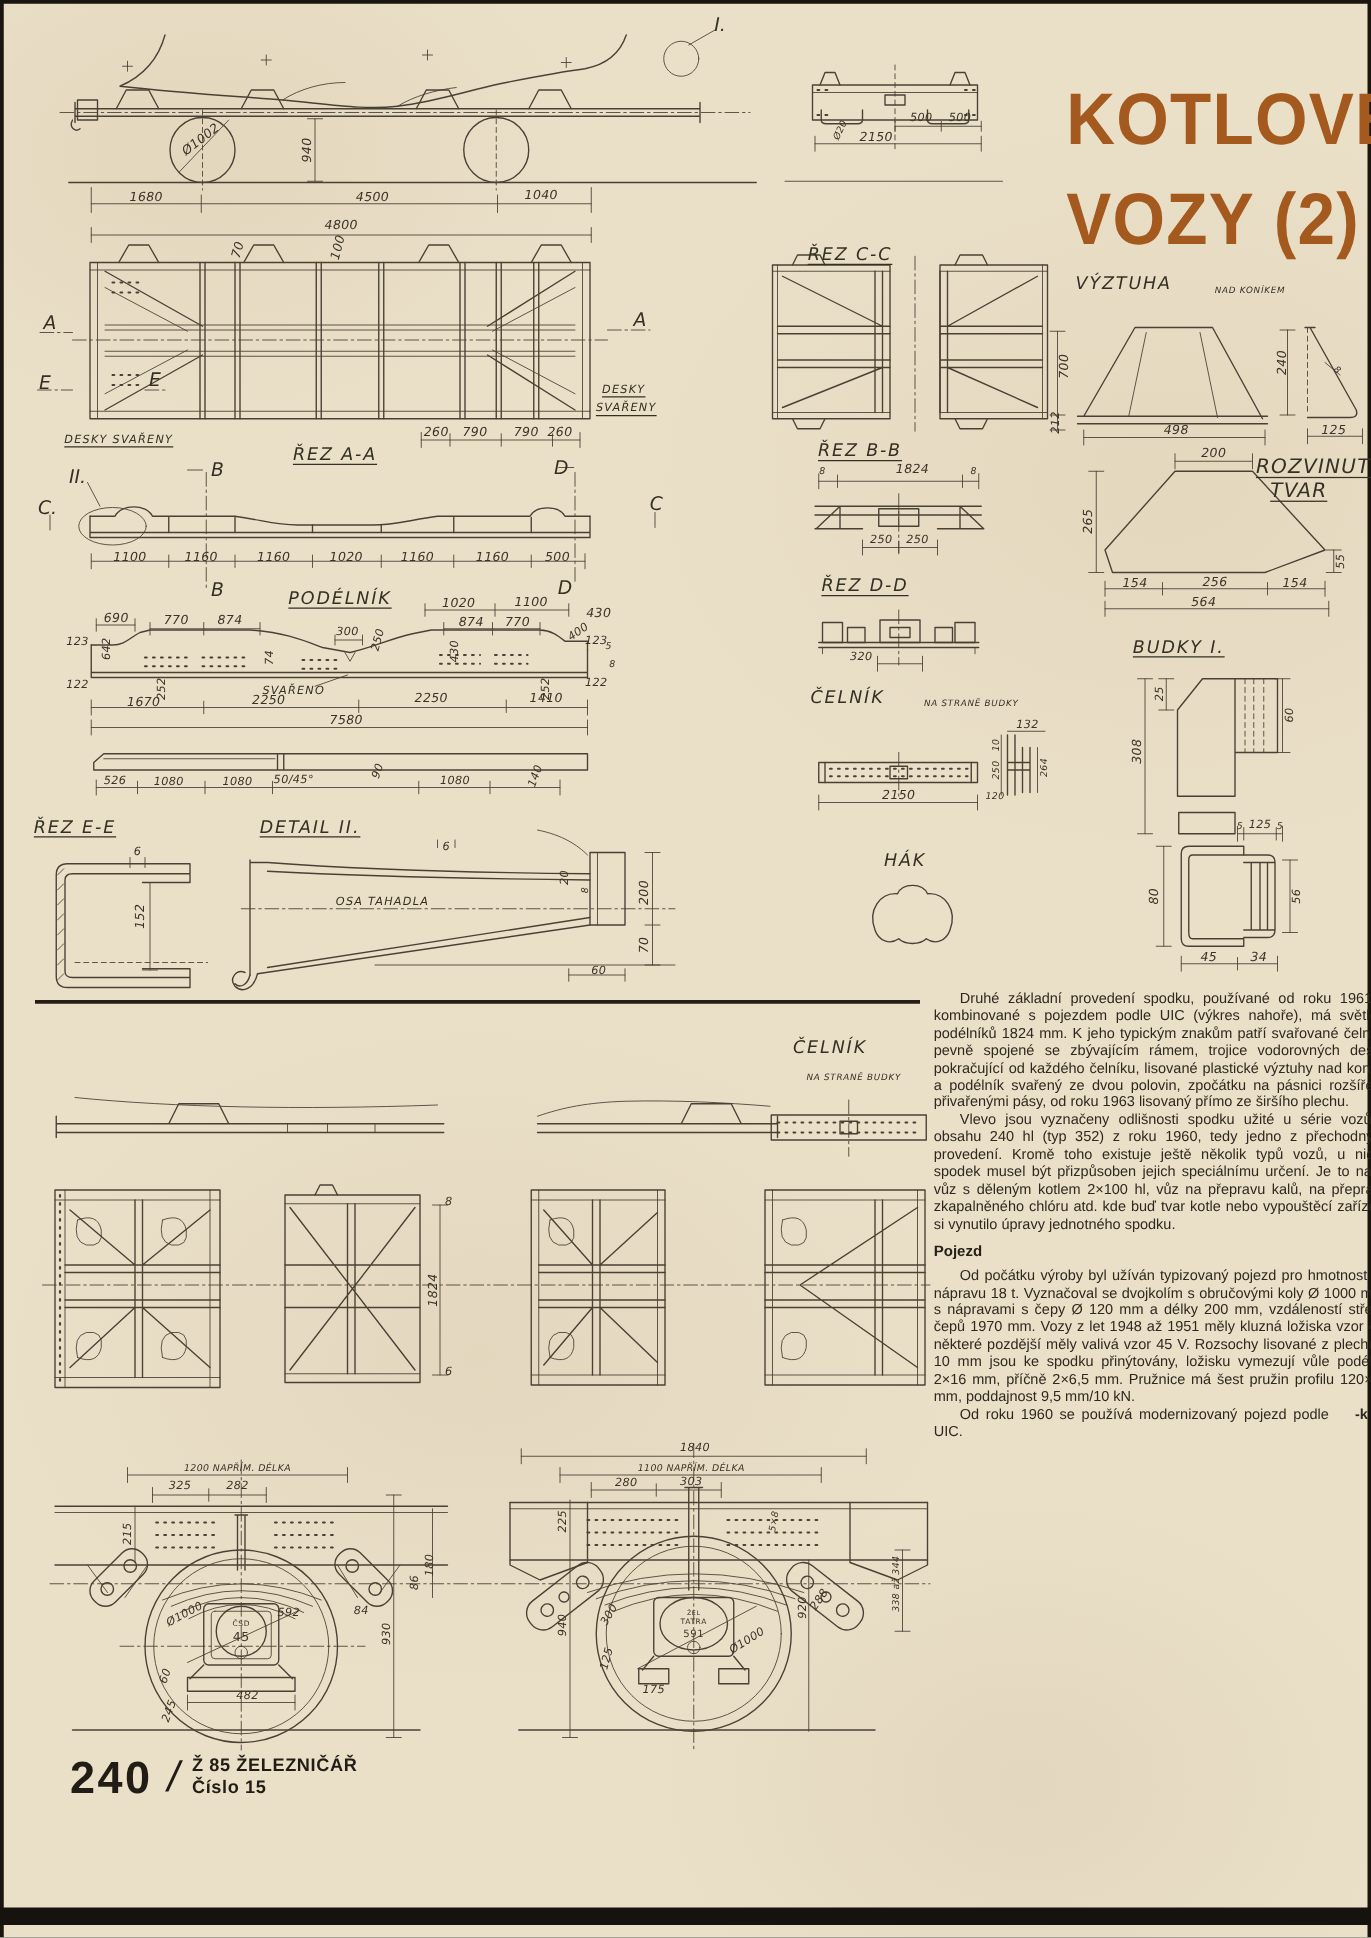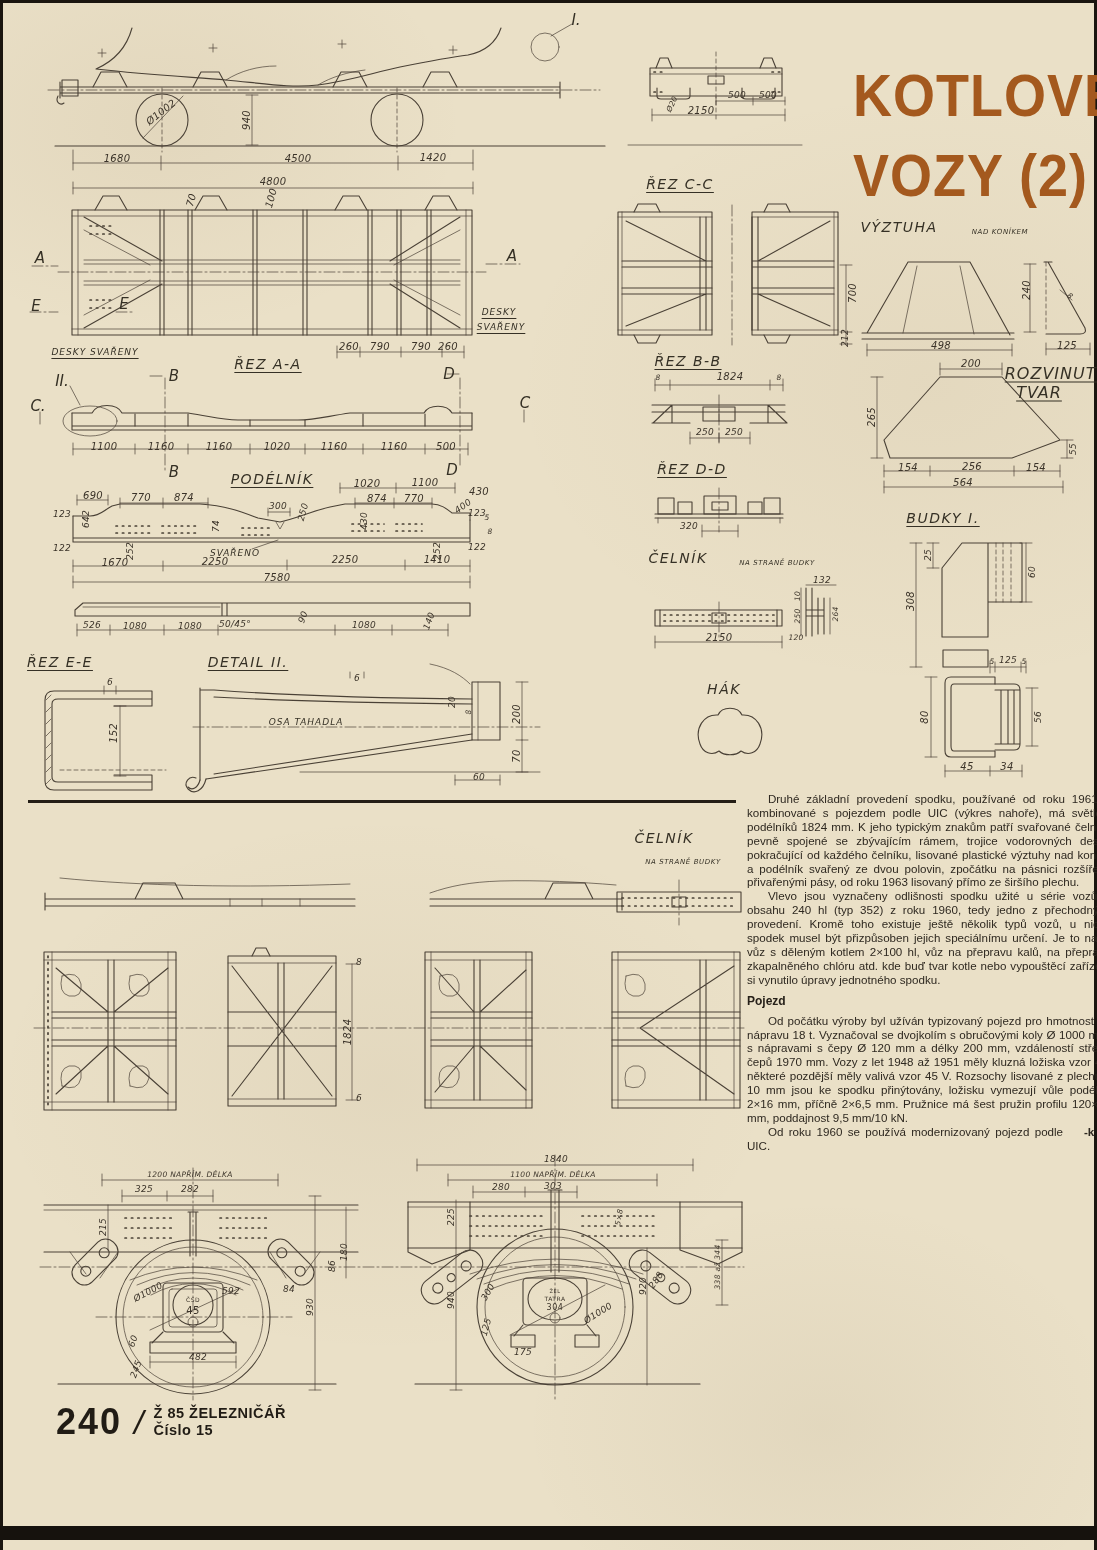--- a/index.html
+++ b/index.html
@@ -334,21 +334,21 @@
 
 <div class="title">
   <div>KOTLOVÉ</div>
   <div>VOZY (2)</div>
 </div>
 
 <span class="lbl u" style="left:268px;top:364px">ŘEZ A-A</span>
 <span class="lbl u" style="left:272px;top:479px">PODÉLNÍK</span>
 <span class="lbl u" style="left:60px;top:662px">ŘEZ E-E</span>
 <span class="lbl u" style="left:248px;top:662px">DETAIL II.</span>
-<span class="lbl u" style="left:680px;top:184px">ŘEZ C-C</span>
+<span class="lbl u" style="left:680px;top:204px">ŘEZ C-C</span>
 <span class="lbl u" style="left:688px;top:361px">ŘEZ B-B</span>
 <span class="lbl u" style="left:692px;top:469px">ŘEZ D-D</span>
 <span class="lbl" style="left:678px;top:558px">ČELNÍK</span>
 <span class="lbl xs2" style="left:777px;top:563px">NA STRANĚ BUDKY</span>
 <span class="lbl" style="left:724px;top:689px">HÁK</span>
 <span class="lbl" style="left:899px;top:227px">VÝZTUHA</span>
 <span class="lbl xs2" style="left:1000px;top:232px">NAD KONÍKEM</span>
 <span class="lbl md u" style="left:1056px;top:373px">ROZVINUTÝ</span>
 <span class="lbl md u" style="left:1039px;top:392px">TVAR</span>
 <span class="lbl u" style="left:943px;top:518px">BUDKY I.</span>
@@ -368,21 +368,21 @@
 <span class="mk" style="left:124px;top:304px">E</span>
 <span class="mk" style="left:38px;top:406px">C.</span>
 <span class="mk" style="left:525px;top:403px">C</span>
 <span class="mk" style="left:174px;top:376px">B</span>
 <span class="mk" style="left:174px;top:472px">B</span>
 <span class="mk" style="left:449px;top:374px">D</span>
 <span class="mk" style="left:452px;top:470px">D</span>
 
 <span class="dim" style="left:117px;top:158px">1680</span>
 <span class="dim" style="left:298px;top:158px">4500</span>
-<span class="dim" style="left:433px;top:157px">1420</span>
+<span class="dim" style="left:433px;top:157px">1040</span>
 <span class="dim" style="left:273px;top:181px">4800</span>
 <span class="dim" style="left:161px;top:112px;transform:translate(-50%,-50%) rotate(-38deg)">Ø1002</span>
 <span class="dim" style="left:246px;top:120px;transform:translate(-50%,-50%) rotate(-90deg)">940</span>
 
 <span class="dim" style="left:191px;top:200px;transform:translate(-50%,-50%) rotate(-75deg)">70</span>
 <span class="dim" style="left:271px;top:198px;transform:translate(-50%,-50%) rotate(-75deg)">100</span>
 <span class="dim" style="left:349px;top:346px">260</span>
 <span class="dim" style="left:380px;top:346px">790</span>
 <span class="dim" style="left:421px;top:346px">790</span>
 <span class="dim" style="left:448px;top:346px">260</span>
@@ -516,21 +516,21 @@
 <span class="dim sm" style="left:451px;top:1300px;transform:translate(-50%,-50%) rotate(-90deg)">940</span>
 <span class="dim sm" style="left:488px;top:1292px;transform:translate(-50%,-50%) rotate(-60deg)">300</span>
 <span class="dim sm" style="left:643px;top:1286px;transform:translate(-50%,-50%) rotate(-90deg)">920</span>
 <span class="dim sm" style="left:598px;top:1313px;transform:translate(-50%,-50%) rotate(-32deg)">Ø1000</span>
 <span class="dim sm" style="left:656px;top:1280px;transform:translate(-50%,-50%) rotate(-55deg)">288</span>
 <span class="dim xs" style="left:717px;top:1267px;transform:translate(-50%,-50%) rotate(-90deg)">338 až 344</span>
 <span class="dim sm" style="left:486px;top:1327px;transform:translate(-50%,-50%) rotate(-75deg)">125</span>
 <span class="dim sm" style="left:523px;top:1352px">175</span>
 <span class="abx" style="left:555px;top:1291px;font-size:5px">ŽEL</span>
 <span class="abx" style="left:555px;top:1298px">TATRA</span>
-<span class="abx" style="left:555px;top:1307px;font-size:8px">304</span>
+<span class="abx" style="left:555px;top:1307px;font-size:8px">591</span>
 
 <div class="article">
   <p>Druhé základní provedení spodku, používané od roku 1961 a kombinované s pojezdem podle UIC (výkres nahoře), má světlost podélníků 1824 mm. K jeho typickým znakům patří svařované čelníky pevně spojené se zbývajícím rámem, trojice vodorovných desek pokračující od každého čelníku, lisované plastické výztuhy nad koníky a podélník svařený ze dvou polovin, zpočátku na pásnici rozšířený přivařenými pásy, od roku 1963 lisovaný přímo ze širšího plechu.</p>
   <p>Vlevo jsou vyznačeny odlišnosti spodku užité u série vozů o obsahu 240 hl (typ 352) z roku 1960, tedy jedno z přechodných provedení. Kromě toho existuje ještě několik typů vozů, u nichž spodek musel být přizpůsoben jejich speciálnímu určení. Je to např. vůz s děleným kotlem 2×100 hl, vůz na přepravu kalů, na přepravu zkapalněného chlóru atd. kde buď tvar kotle nebo vypouštěcí zařízení si vynutilo úpravy jednotného spodku.</p>
   <h3>Pojezd</h3>
   <p>Od počátku výroby byl užíván typizovaný pojezd pro hmotnost na nápravu 18 t. Vyznačoval se dvojkolím s obručovými koly Ø 1000 mm, s nápravami s čepy Ø 120 mm a délky 200 mm, vzdáleností středů čepů 1970 mm. Vozy z let 1948 až 1951 měly kluzná ložiska vzor 45, některé pozdější měly valivá vzor 45 V. Rozsochy lisované z plechu tl 10 mm jsou ke spodku přinýtovány, ložisku vymezují vůle podélně 2×16 mm, příčně 2×6,5 mm. Pružnice má šest pružin profilu 120×16 mm, poddajnost 9,5 mm/10 kN.</p>
   <p><span class="sig">-k M-</span><span>Od roku 1960 se používá modernizovaný pojezd podle UIC.</span></p>
 </div>
 
 <div class="footer">

